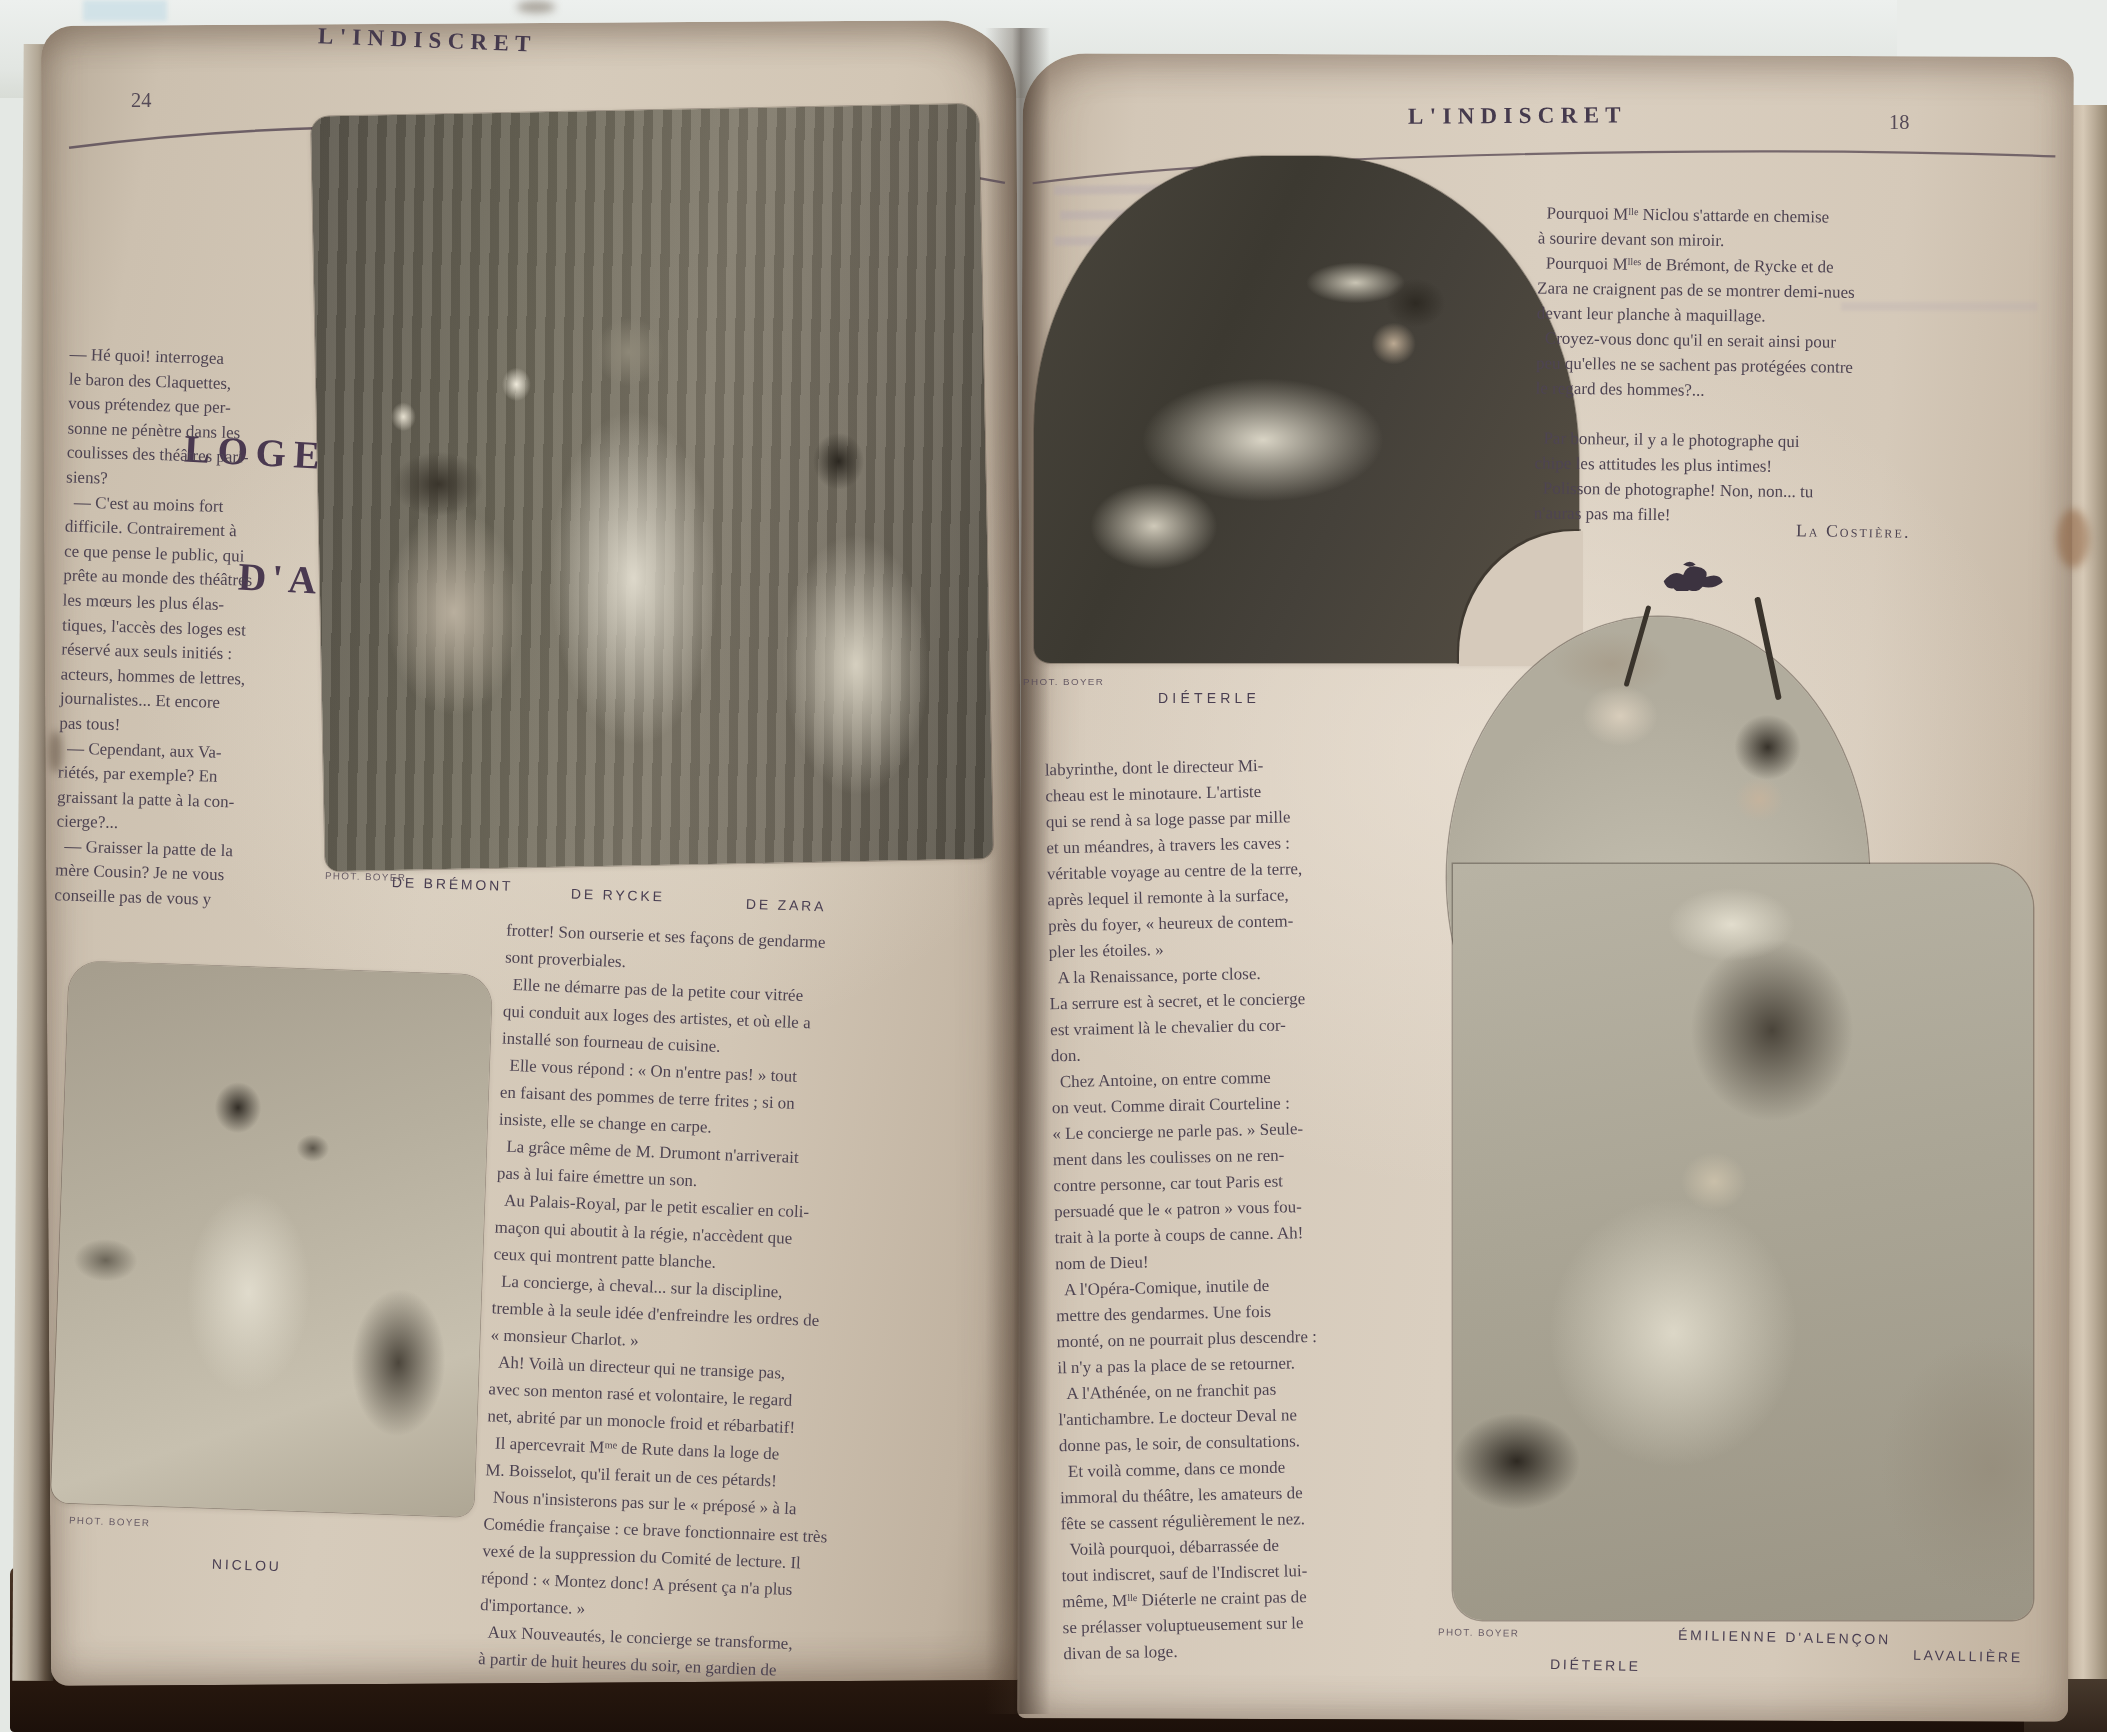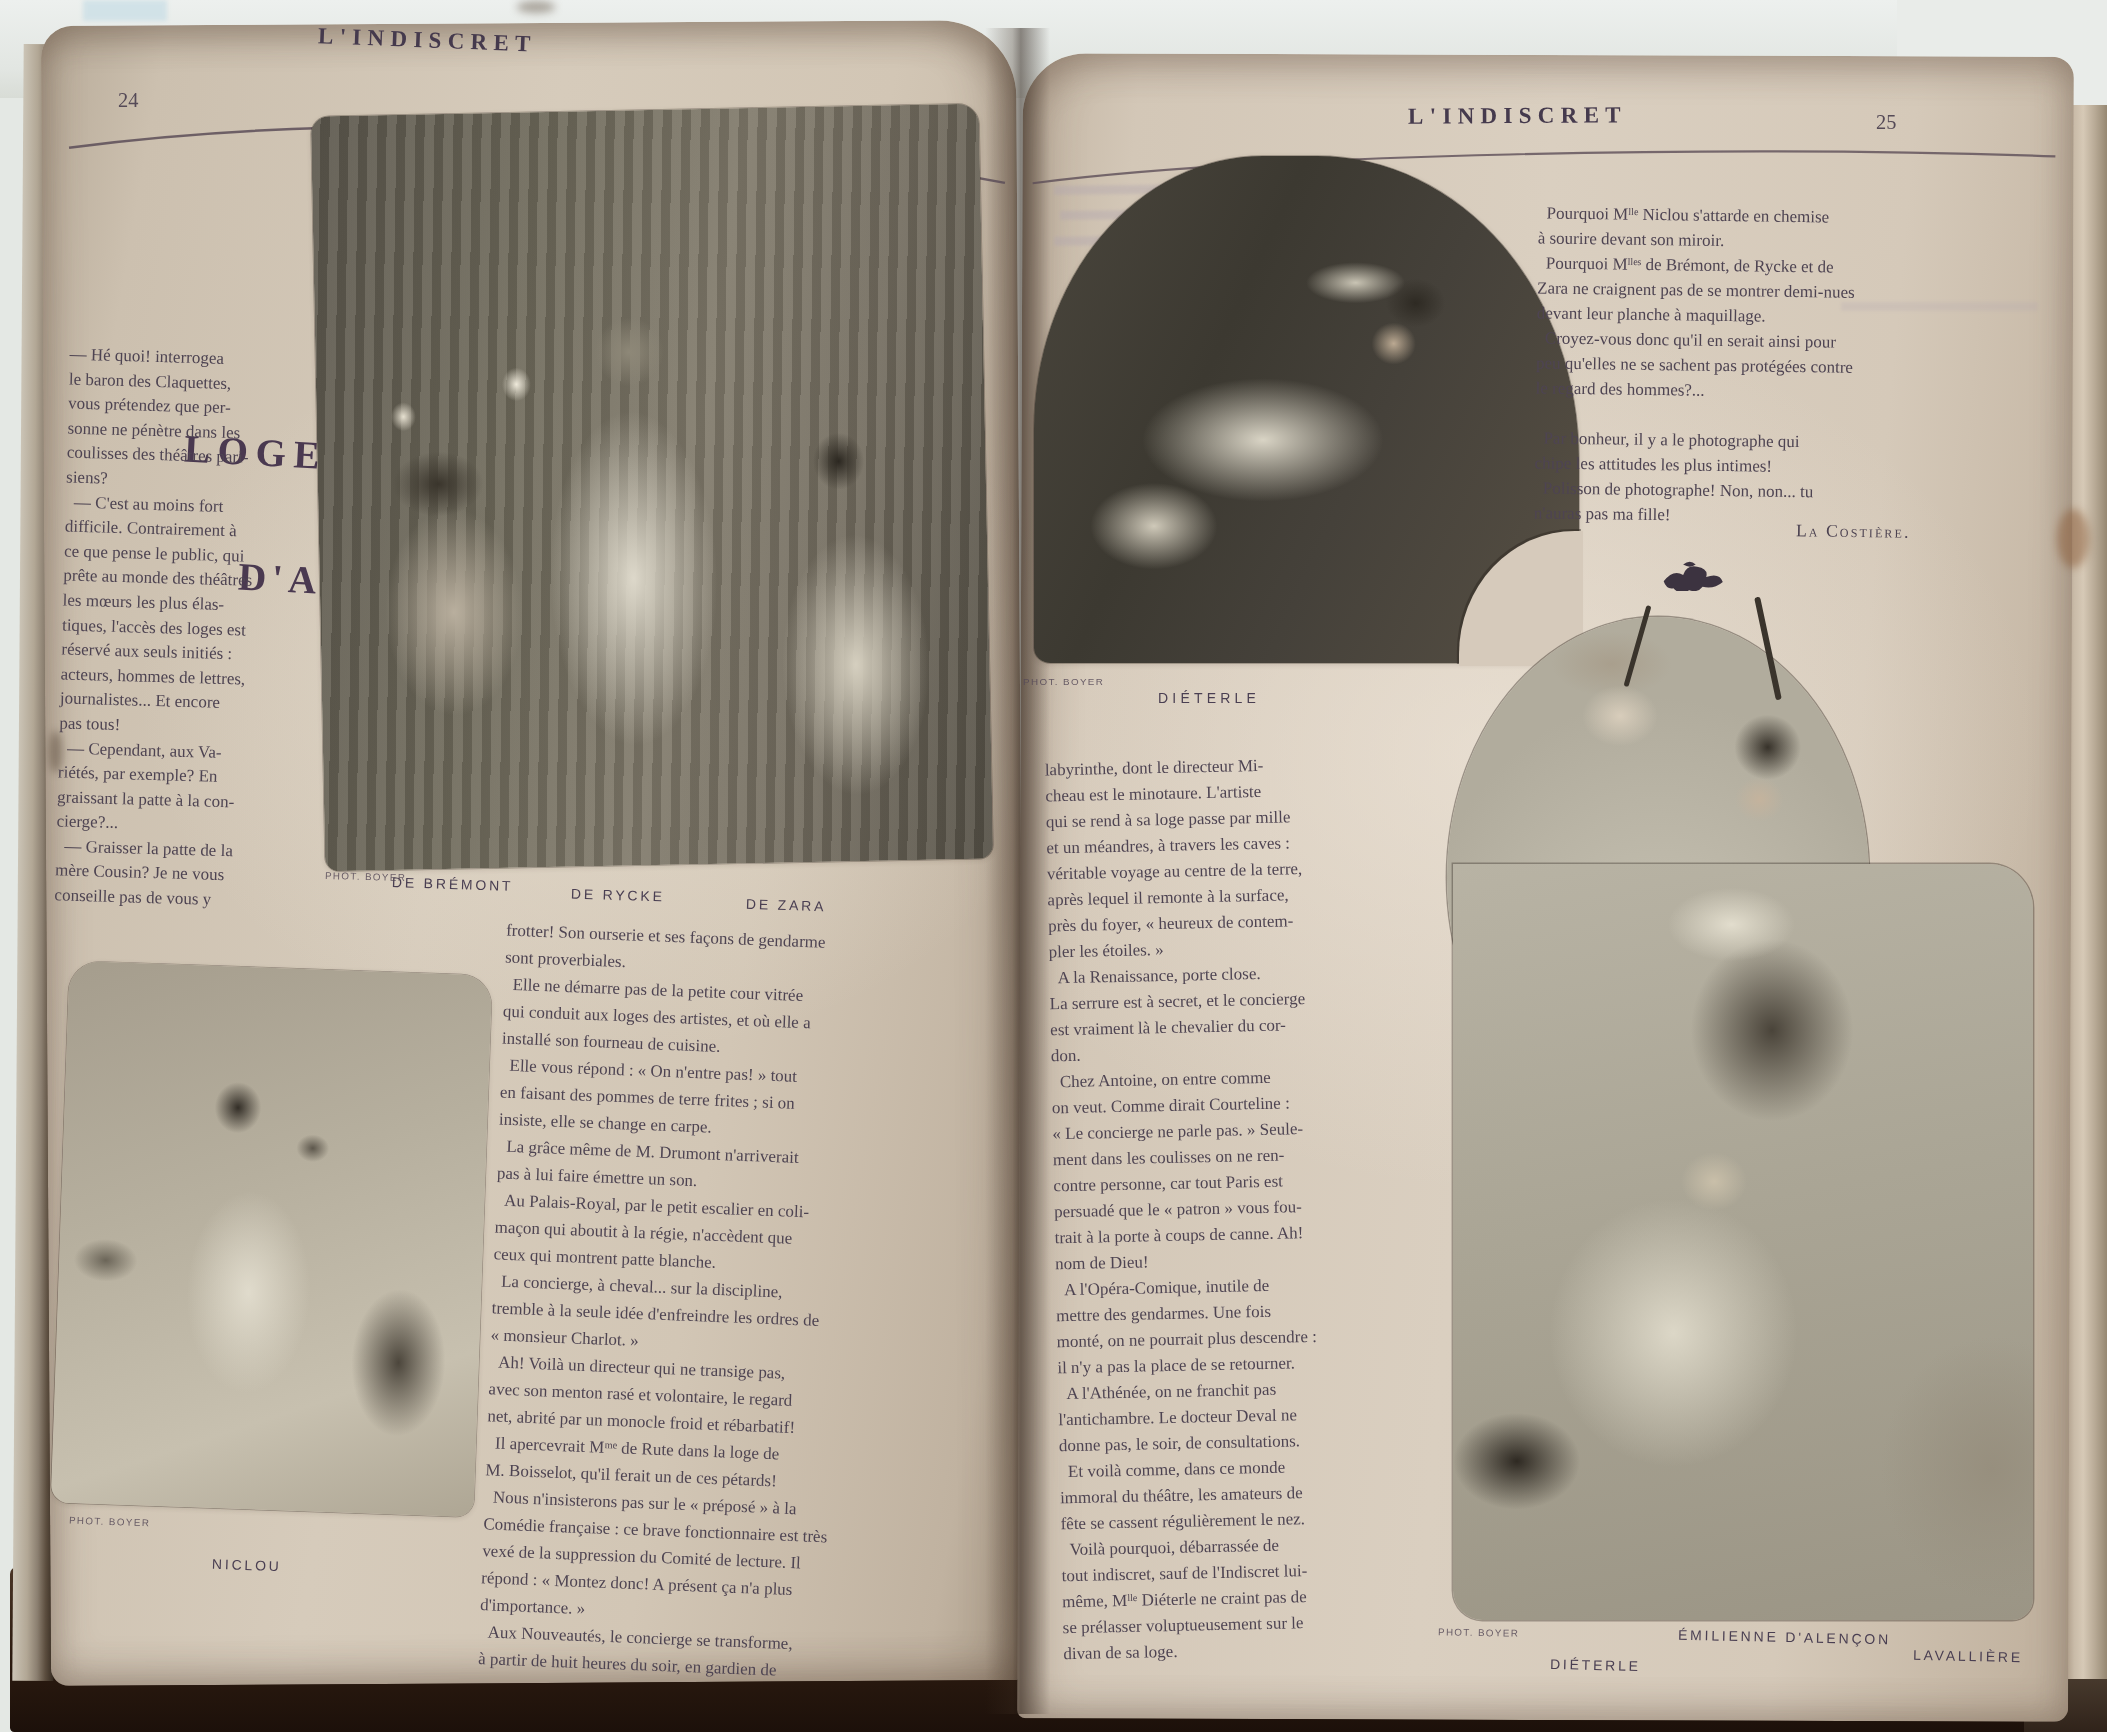--- a/index.html
+++ b/index.html
@@ -28,21 +28,21 @@
       radial-gradient(703px 562px at 45% 42%,rgba(240,231,219,.6) 0%,rgba(240,231,219,0) 78%),
       linear-gradient(95deg,#c3b5a3 0%,#d3c7b7 10%,#dacfc0 45%,#d5c9b9 75%,#c2b3a0 96%);
     box-shadow:inset 0 17px 32px rgba(95,75,58,.22), inset 21px 0 42px rgba(85,65,50,.28), inset -12.6px -12.6px 32px rgba(95,75,58,.20);}
   #gutter{left:985px;top:28px;width:65px;height:1686px;
     background:linear-gradient(90deg,rgba(60,44,32,0) 0%,rgba(60,44,32,.30) 42%,rgba(38,26,18,.5) 55%,rgba(60,44,32,0) 100%);}
   .stain{border-radius:50%;filter:blur(4.2px);}
   .body-text{white-space:pre-wrap;text-align:justify;color:#4e4452;}
   .credit{font-family:"Liberation Sans","DejaVu Sans",sans-serif;font-size:9.8px;letter-spacing:1.4px;color:#564a58;opacity:.85;}
   .photo-cap{font-family:"Liberation Sans","DejaVu Sans",sans-serif;font-size:14px;letter-spacing:2.8px;color:#4a3f52;}
   .masthead{font-size:23px;letter-spacing:6.3px;font-weight:bold;color:#453a4d;}
-  .pagenum{font-size:20.4px;color:#554a57;}
+  .pagenum{font-size:20.4px;color:#554a57;margin-left:13px;}
   svg{display:block;}
   
   .photo{overflow:hidden;box-shadow:0 0 0 0.7px rgba(40,32,26,.35), 0 1.4px 5.6px rgba(60,45,35,.15);}
   #photo-dressing{left:318px;top:110px;width:668px;height:755px;border-radius:18px 21px 14px 14px;transform:rotate(-1.1deg);
     background:
       radial-gradient(98px 148px at 20% 66%,#b9af9e 0%,rgba(185,175,158,0) 70%),
       radial-gradient(63px 45px at 18% 49%,#3a352c 0%,rgba(58,53,44,0) 72%),
       radial-gradient(116px 232px at 47% 62%,#ddd8ca 0%,rgba(221,216,202,0) 72%),
       radial-gradient(49px 49px at 47% 32%,#8e8878 0%,rgba(142,136,120,0) 70%),
       radial-gradient(105px 186px at 80% 74%,#d5cfbf 0%,rgba(211,205,189,0) 70%),
@@ -188,21 +188,21 @@
 M. Boisselot, qu'il ferait un de ces pétards!
   Nous n'insisterons pas sur le « préposé » à la
 Comédie française : ce brave fonctionnaire est très
 vexé de la suppression du Comité de lecture. Il
 répond : « Montez donc! A présent ça n'a plus
 d'importance. »
   Aux Nouveautés, le concierge se transforme,
 à partir de huit heures du soir, en gardien de</div>
 
   <div class="abs masthead" style="left:1398px;top:103px;width:239px;text-align:center;transform:rotate(-.4deg);">L'INDISCRET</div>
-  <div class="abs pagenum" style="left:1876px;top:111px;">25</div>
+  <div class="abs pagenum" style="left:1876px;top:111px;">18</div>
   <svg class="abs" style="left:1027px;top:138px;" width="1034" height="58" viewBox="0 0 1472 82" preserveAspectRatio="none">
     <path d="M 8 64 C 330 22, 1010 10, 1464 26" stroke="#5c4d58" stroke-width="3" fill="none" opacity=".8"></path>
   </svg>
 
   <div class="abs photo" id="photo-dieterle"></div>
   <div class="abs" id="dieterle-notch"></div>
   <div class="abs credit" style="left:1023px;top:676px;">PHOT. BOYER</div>
   <div class="abs photo-cap" style="left:1158px;top:690px;letter-spacing:4.2px;">DIÉTERLE</div>
 
   <div class="abs body-text" style="left:1536px;top:204px;width:514px;font-size:17px;line-height:25px;transform:rotate(.8deg);">  Pourquoi Mˡˡᵉ Niclou s'attarde en chemise

